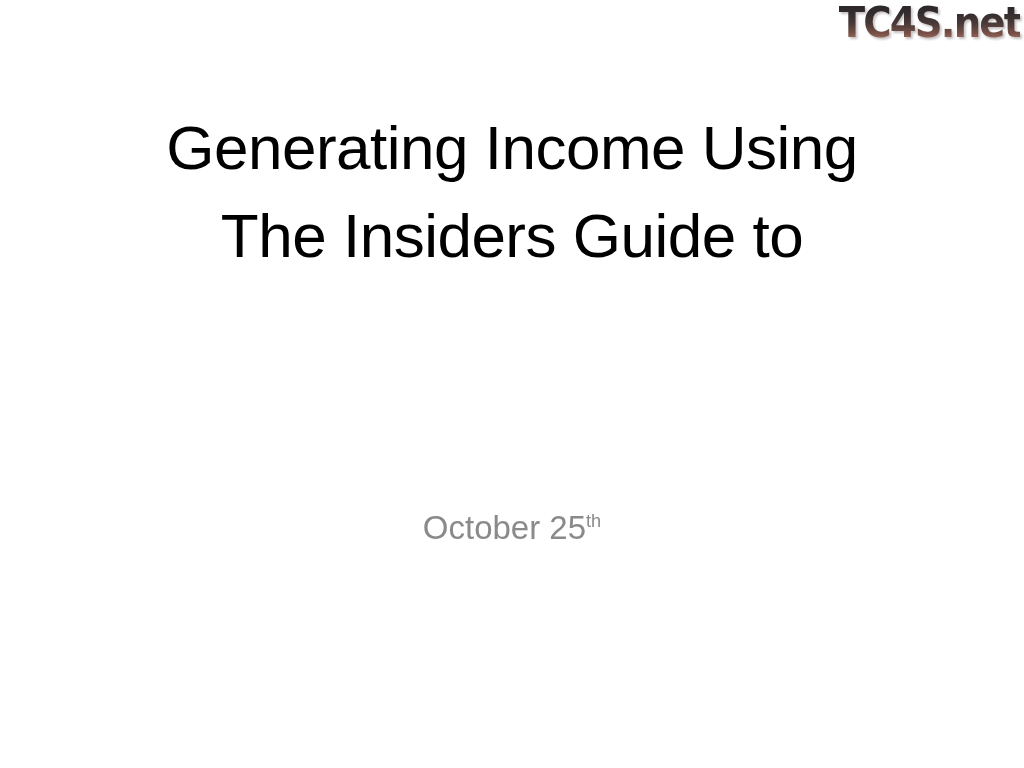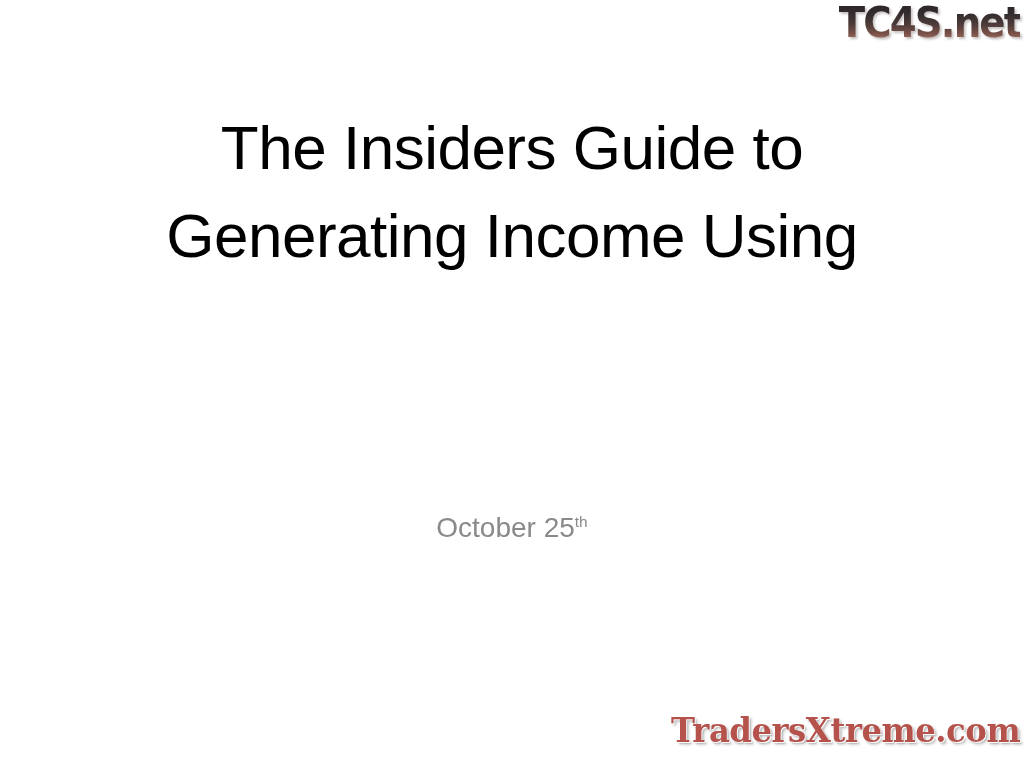--- a/index.html
+++ b/index.html
@@ -39,21 +39,21 @@
   .subtitle-block {
     position: absolute;
     left: 60px;
     top: 508px;
     width: 904px;
     text-align: center;
   }
   .subtitle-text {
     font-family: "Liberation Sans", sans-serif;
     font-weight: 400;
-    font-size: 28px;
+    font-size: 33px;
     line-height: 40px;
     color: #8a8a8a;
   }
   .subtitle-text sup {
     font-size: 0.55em;
     vertical-align: super;
     line-height: 0;
   }
 
   
@@ -149,28 +149,25 @@
 </head>
 <body>
 
 <div id="slide">
 
   <div class="wm-tc4s">
     <span class="wm-tc4s-text">TC4S.net</span>
   </div>
 
   <div class="title-block">
+    <div class="title-line">Generating Income Using</div>
     <div class="title-line">The Insiders Guide to</div>
-    <div class="title-line">Generating Income Using</div>
   </div>
 
 
   <div class="subtitle-block">
     <div class="subtitle-text">
       <span>October 25</span><sup>th</sup>
     </div>
   </div>
 
-  <div class="wm-tx">
-    <span class="wm-tx-text">TradersXtreme.com</span>
-  </div>
 
 </div>
 
 </body></html>

